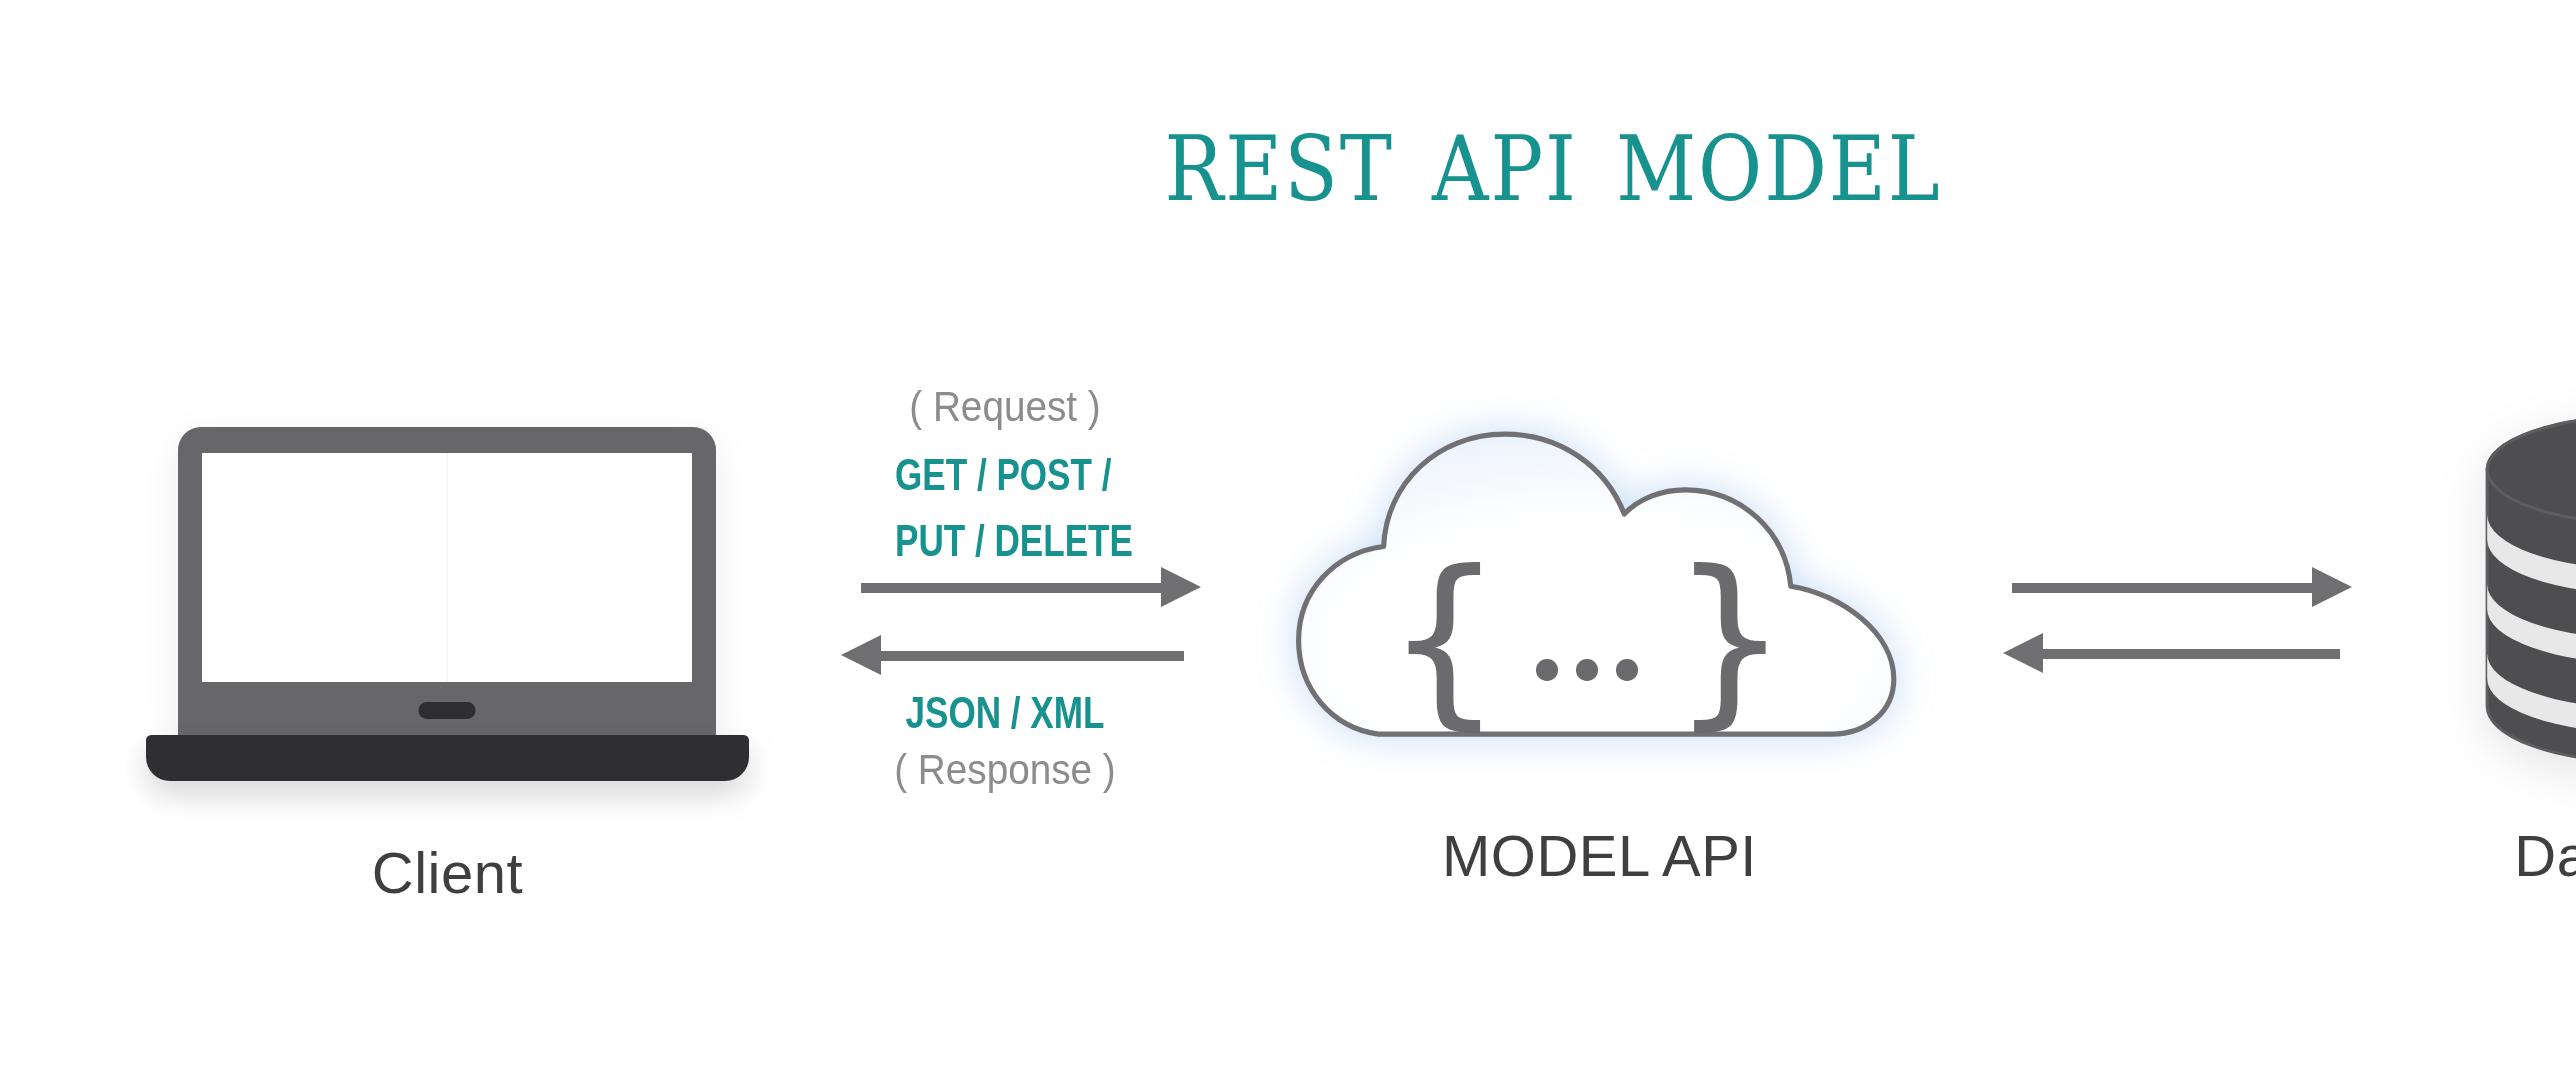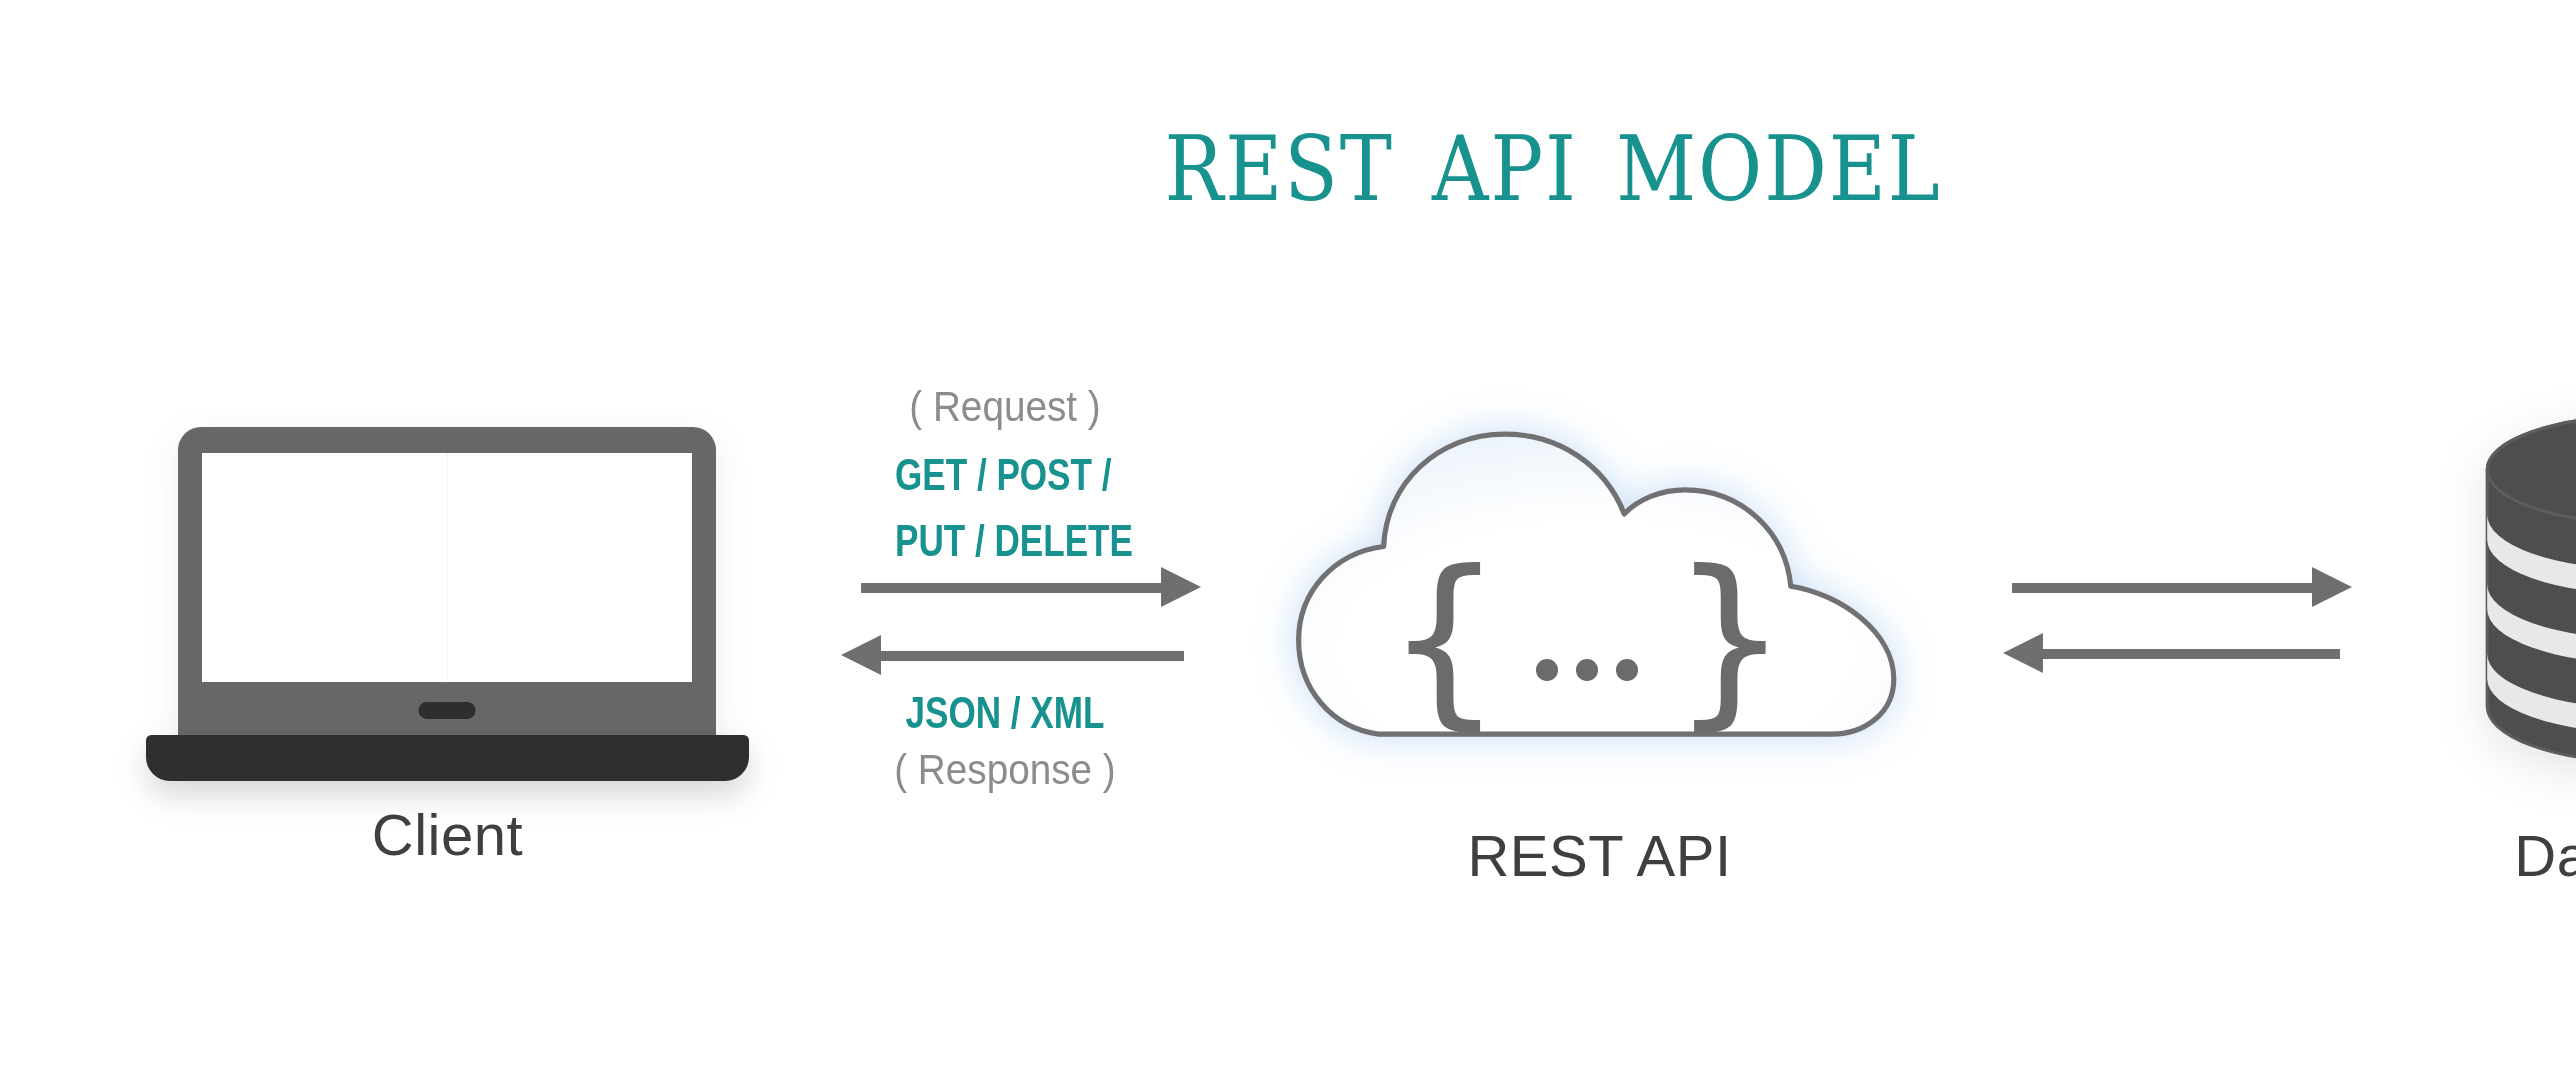--- a/index.html
+++ b/index.html
@@ -36,21 +36,21 @@
   .laptop-base{position:absolute;left:0;top:308px;width:603px;height:46px;
     background:#2F2F31;border-radius:5.2px 5.2px 24px 24px;
     box-shadow:0 14.4px 31px rgba(0,0,0,0.10);}
 
   
   .node-label{
     position:absolute;width:515px;text-align:center;
     font-size:58px;line-height:1.2;color:#3F3F3F;letter-spacing:0.5px;
     white-space:nowrap;
   }
-  .label-client{left:190px;top:800px;}
+  .label-client{left:190px;top:838px;}
   .label-api{left:1342px;top:821px;}
   .label-db{left:2383px;top:821px;}
 
   
   .annot{
     position:absolute;left:773px;width:464px;text-align:center;
     font-size:43px;color:#8C8C8C;line-height:1;
     transform:scaleX(0.9);transform-origin:center;white-space:nowrap;
   }
   .annot-request{top:385px;}
@@ -154,21 +154,21 @@
   </svg>
   <div class="braces">
     <span class="brace brace-l">{</span>
     <span class="dots">
       <span class="dot"></span>
       <span class="dot"></span>
       <span class="dot"></span>
     </span>
     <span class="brace brace-r">}</span>
   </div>
-  <div class="node-label label-api">REST API</div>
+  <div class="node-label label-api">MODEL API</div>
 
   <div class="arrow arrow-right db-req-arrow">
     <div class="shaft"></div>
     <div class="head"></div>
   </div>
   <div class="arrow arrow-left db-resp-arrow">
     <div class="shaft"></div>
     <div class="head"></div>
   </div>
 

